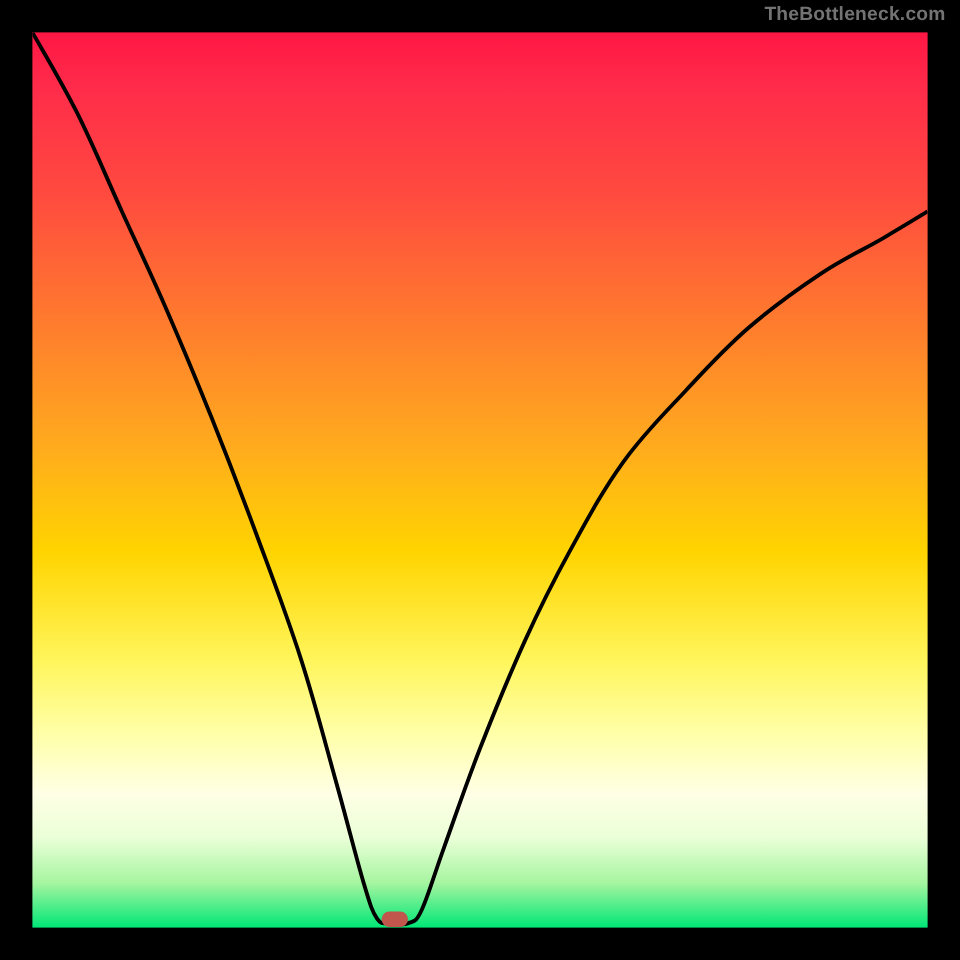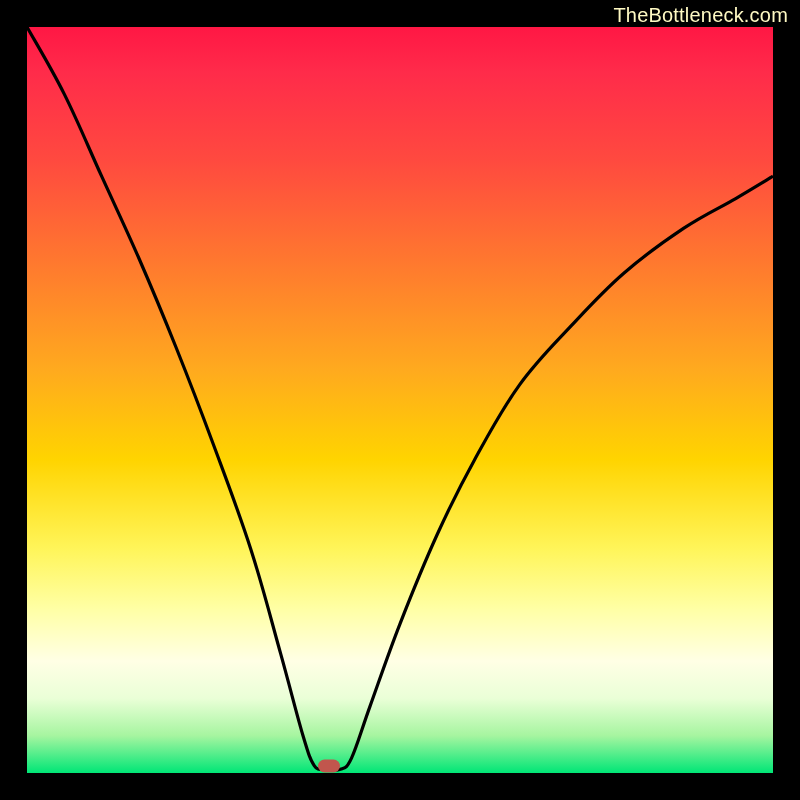--- a/index.html
+++ b/index.html
@@ -54,23 +54,23 @@
     width: 22px;
     height: 13px;
     border-radius: 7px;
     background: #c1564d;
     transform: translate(-50%, -50%);
   }
   .watermark {
     position: absolute;
     top: 4px;
     right: 12px;
-    color: #fef9c3;
-    font-size: 20px;
-    font-weight: 400;
+    color: #737373;
+    font-size: 16px;
+    font-weight: 700;
     font-family: Arial, Helvetica, sans-serif;
     letter-spacing: 0.2px;
   }
 </style>
 </head>
 <body>
 
 <div class="watermark">TheBottleneck.com</div>
 
 <div class="frame">

